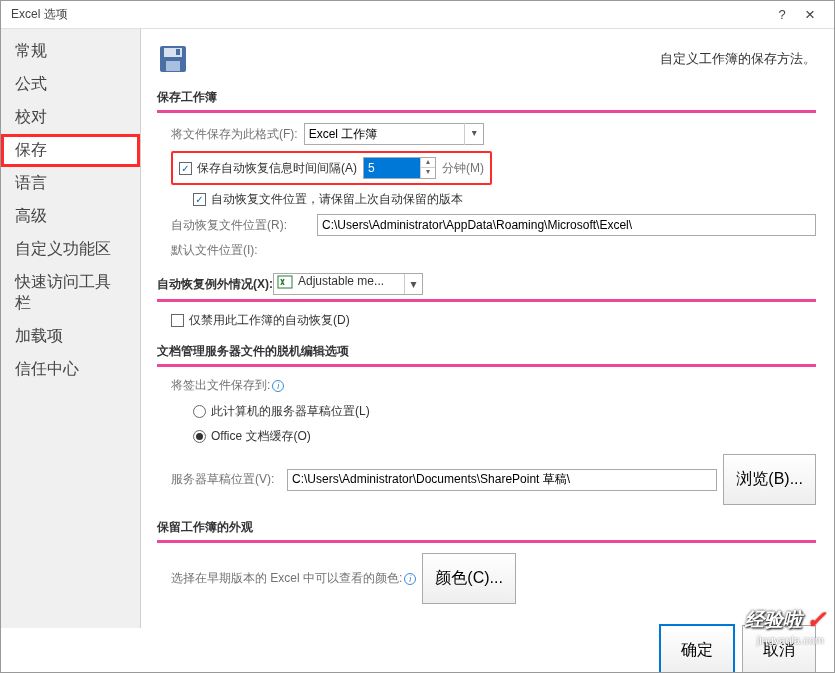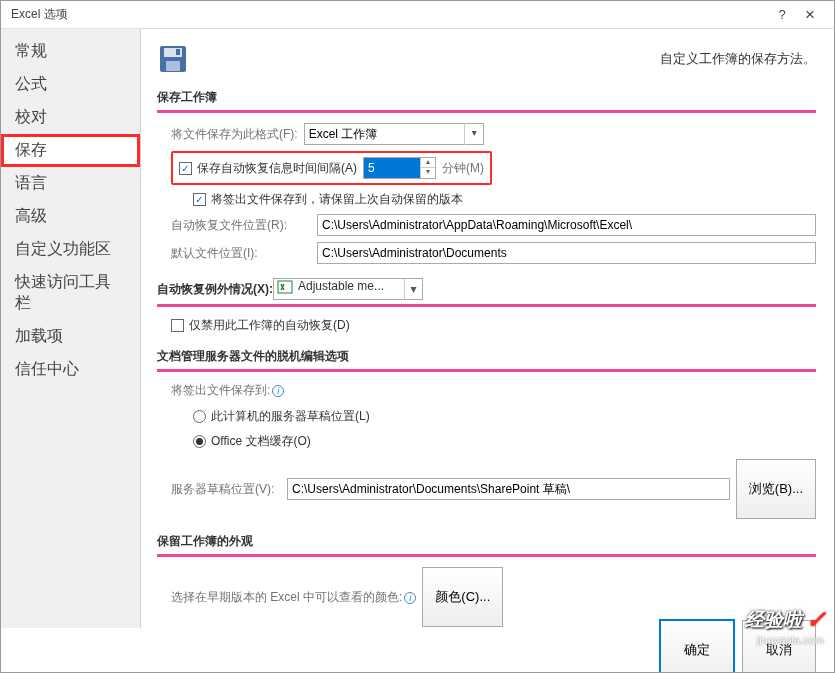--- a/index.html
+++ b/index.html
@@ -47,21 +47,21 @@
     .rad { width: 13px; height: 13px; border: 1px solid #666; border-radius: 50%; display: inline-flex; align-items: center; justify-content: center; cursor: pointer; }
     .rad.checked::after { content: ""; width: 7px; height: 7px; background: #333; border-radius: 50%; }
     .info-icon { display: inline-block; width: 12px; height: 12px; border: 1px solid #3a8bd6; border-radius: 50%; color: #3a8bd6; font-size: 9px; line-height: 11px; text-align: center; margin-left: 2px; }
     .info-icon::after { content: "i"; font-style: italic; }
     
     .combo-excl { display: flex; align-items: flex-start; border: 1px solid #aaa; height: 22px; background: #fff; width: 150px; }
     .combo-excl-icon { width: 18px; height: 18px; margin: 0 3px; }
     .combo-excl-text { flex: 1; font-size: 12px; white-space: nowrap; overflow: hidden; text-overflow: ellipsis; }
     .combo-excl-arrow { width: 18px; text-align: center; color: #555; border-left: 1px solid #ccc; height: 100%; line-height: 20px; cursor: pointer; }
     
-    .btn { border: 1px solid #aaa; background: linear-gradient(#fff,#eee); padding: 20px 12px; font-size: 13px; cursor: pointer; }
+    .btn { border: 1px solid #aaa; background: linear-gradient(#fff,#eee); padding: 14px 12px; font-size: 16px; cursor: pointer; }
     .btn.focused { outline: 2px solid #0078d7; outline-offset: -1px; }
     
     .footer { position: absolute; bottom: 0; left: 0; right: 0; height: 44px; display: flex; justify-content: flex-end; align-items: center; padding-right: 18px; gap: 8px; }
     .footer .btn { min-width: 74px; text-align: center; }
     
     .watermark { position: absolute; right: 8px; bottom: 38px; font-size: 19px; font-weight: bold; font-style: italic; color: #fff; text-shadow: 0 0 3px #333, 1px 1px 2px #000; pointer-events: none; display: flex; align-items: center; gap: 4px; }
     .watermark .check { color: #ff3030; font-size: 24px; text-shadow: 0 0 2px #800; }
     .wm-sub { position: absolute; right: 10px; bottom: 26px; font-size: 11px; color: #fff; text-shadow: 0 0 2px #666; pointer-events: none; }
     
     .dd { width: 180px; position: relative; }
@@ -127,32 +127,31 @@
             <span class="spin-btn">▾</span>
           </span>
         </span>
         <span class="label">分钟(M)</span>
       </div>
     </div>
 
     <div class="row row-indent">
       <span class="checkbox">
         <span class="chk checked"></span>
-        <span>将签出文件保存到，请保留上次自动保留的版本</span>
+        <span>自动恢复文件位置，请保留上次自动保留的版本</span>
       </span>
     </div>
 
     <div class="row">
       <span class="label" style="width:140px;">自动恢复文件位置(R):</span>
       <input type="text" value="C:\Users\Administrator\AppData\Roaming\Microsoft\Excel\" style="">
     </div>
 
     <div class="row">
       <span class="label" style="width:140px;">默认文件位置(I):</span>
-      <input type="text" value="C:\Users\Administrator\Documents" style="">
     </div>
 
     <div class="section-title" style="display:flex;align-items:center;">
       <span>自动恢复例外情况(X):</span>
       <span class="combo-excl" style="font-weight:normal;">
         <span class="combo-excl-icon">
           <svg width="16" height="16" viewBox="0 0 16 16">
               <rect x="1" y="2" width="14" height="12" fill="#fff" stroke="#2a7d3c"></rect>
               <path d="M4 5 L7 11 M7 5 L4 11" stroke="#2a7d3c" stroke-width="1.5"></path>
             </svg>

